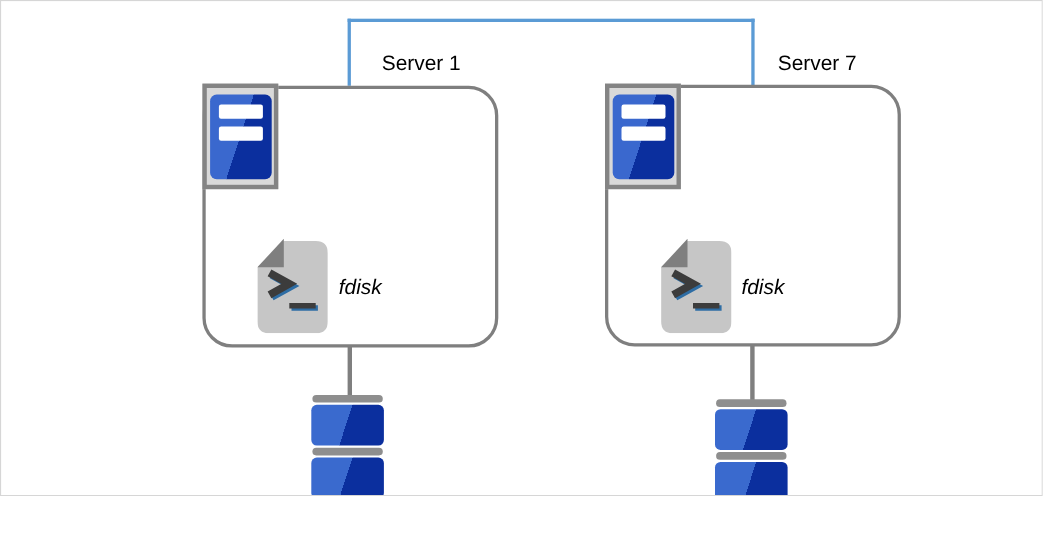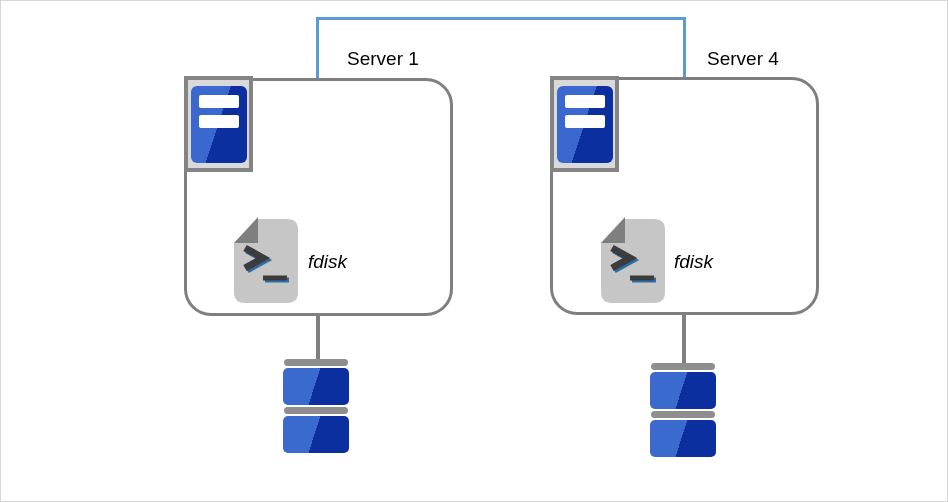--- a/index.html
+++ b/index.html
@@ -1,19 +1,19 @@
 <!DOCTYPE html>
 <html><head>
 <meta charset="utf-8">
 <style>
   html, body { margin: 0; padding: 0; background: #ffffff; }
   .canvas {
     position: relative;
     width: 948px;
-    height: 502px;
+    height: 451px;
     box-sizing: border-box;
     border: 1px solid #d6d6d6;
     background: #ffffff;
     font-family: "Liberation Sans", sans-serif;
     color: #000000;
     overflow: hidden;
   }
   .abs { position: absolute; }
 
   
@@ -117,21 +117,21 @@
   }
 </style>
 </head>
 <body>
 
 <div class="canvas">
 
   <div class="abs bracket"></div>
 
   <div class="abs server-label label-s1">Server 1</div>
-  <div class="abs server-label label-s2">Server 4</div>
+  <div class="abs server-label label-s2">Server 7</div>
 
   <div class="abs server-box box-1"></div>
   <div class="abs server-box box-2"></div>
 
   <div class="abs server-frame frame-1">
     <div class="server-blue">
       <div class="server-slot slot-1"></div>
       <div class="server-slot slot-2"></div>
     </div>
   </div>

